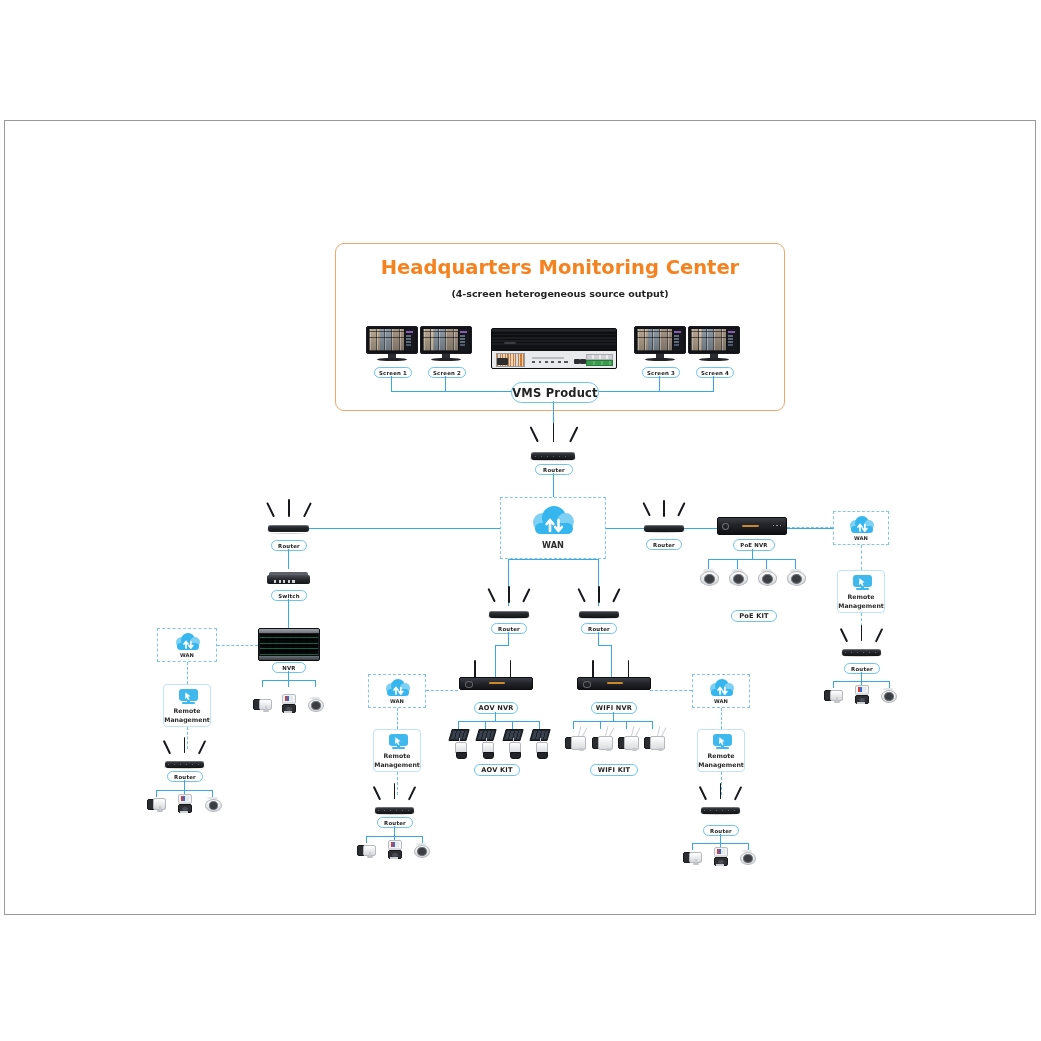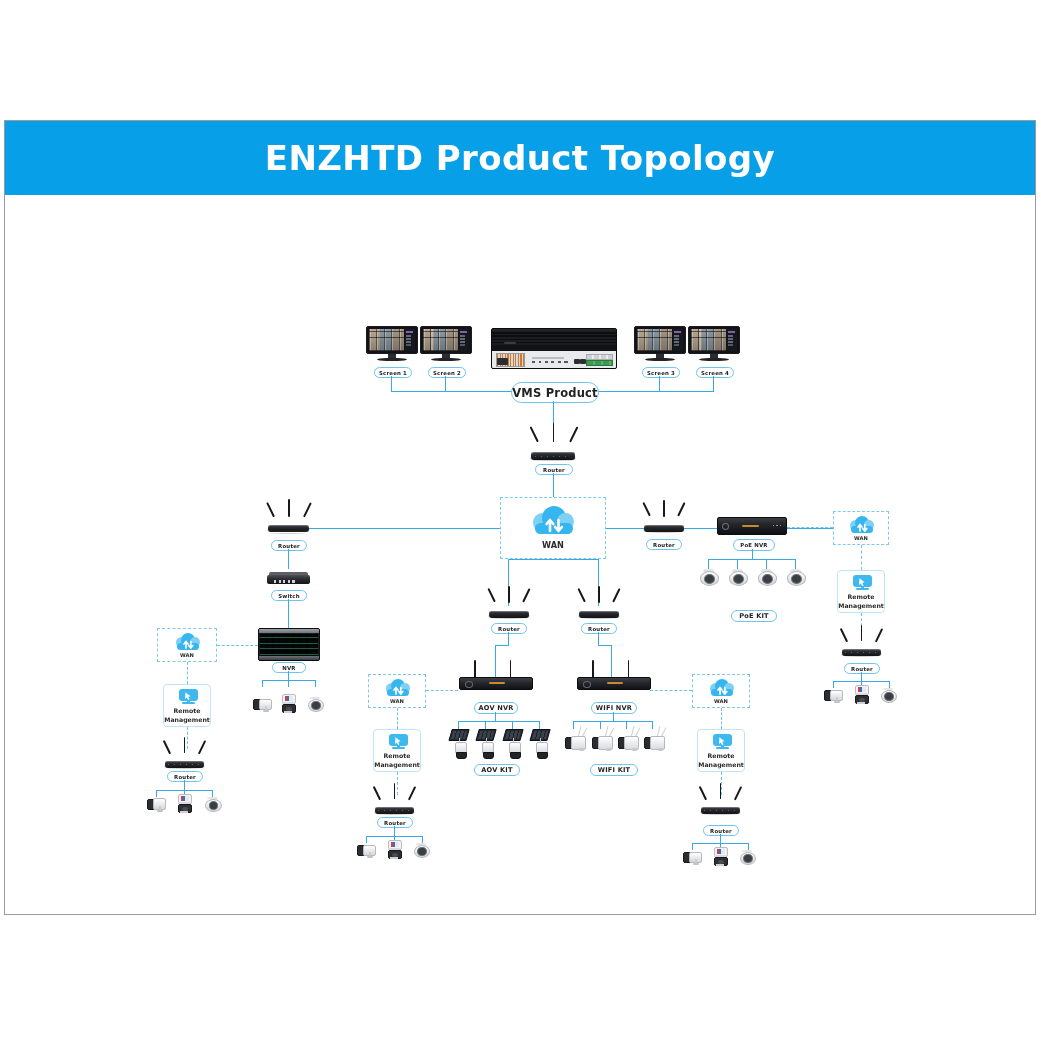--- a/index.html
+++ b/index.html
@@ -167,24 +167,25 @@
   .sl-body{position:absolute;left:24%;top:44%;width:46%;height:36%;background:linear-gradient(180deg,#fff,#d8dade);border:1px solid #b4b7bb;border-radius:2px;}
   .sl-lens{position:absolute;left:28%;top:78%;width:38%;height:20%;background:#22242a;border-radius:0 0 3px 3px;border:1px solid #131417;}
 </style>
 </head>
 <body>
 
 <div id="page">
 
   <div class="doc-frame"></div>
 
-  <div class="title-bar">
-    <span class="t">ENZHTD Product Topology</span>
-  </div>
-
+
+  <div class="hq-panel">
+    <div class="hq-title">Headquarters Monitoring Center</div>
+    <div class="hq-sub">(4-screen heterogeneous source output)</div>
+  </div>
 
   <div class="dev" style="left:366px;top:326px;width:52px;height:38px;">
     <div class="mon-screen">
         <div class="mon-grid"></div>
         <div class="mon-side"></div>
       </div>
     <div class="mon-neck"></div>
       <div class="mon-base"></div>
   </div>
   <div class="pill" style="left:374px;top:367px;width:36px;height:9px;">Screen 1</div>

